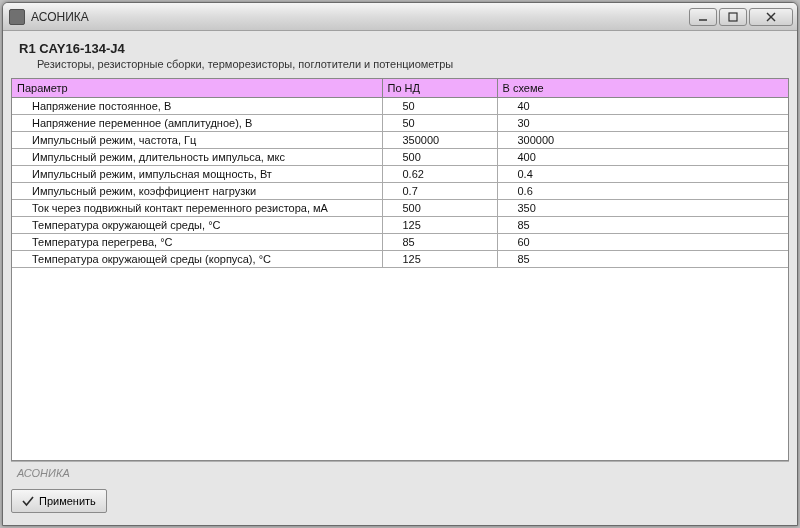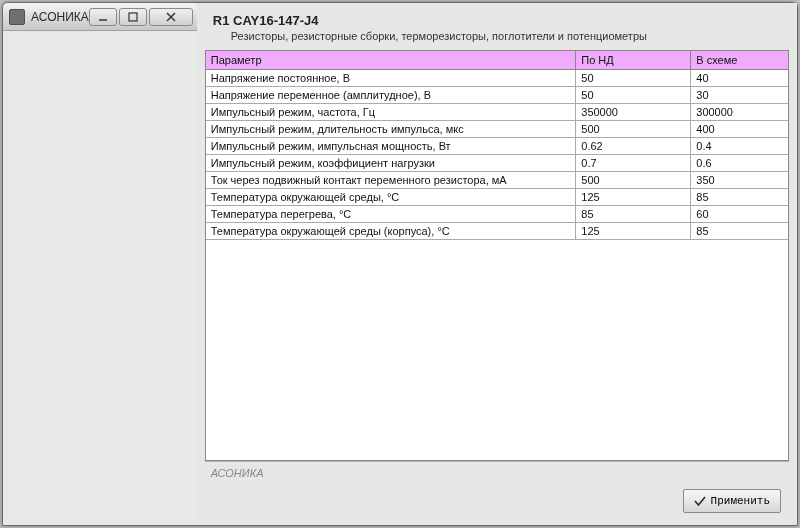--- a/index.html
+++ b/index.html
@@ -12,21 +12,21 @@
     overflow: hidden;
   }
   .window {
     width: 796px;
     height: 524px;
     margin: 2px;
     background: #e8e8e8;
     border: 1px solid #6a6a6a;
     border-radius: 6px 6px 0 0;
     display: flex;
-    flex-direction: row;
+    flex-direction: column;
     box-shadow: 0 0 4px rgba(0,0,0,0.4);
   }
   .titlebar {
     height: 28px;
     background: linear-gradient(to bottom, #f5f5f5 0%, #dcdcdc 50%, #c8c8c8 100%);
     border-bottom: 1px solid #a0a0a0;
     border-radius: 5px 5px 0 0;
     display: flex;
     align-items: center;
     padding: 0 4px 0 6px;
@@ -98,45 +98,43 @@
     font-weight: normal;
     padding: 2px 5px;
     height: 18px;
   }
   table.grid th:first-child { border-left: none; }
   table.grid th:last-child { border-right: none; }
   table.grid td {
     border: 1px solid #aaa;
     border-left-color: #ccc;
     border-top: none;
-    padding: 1px 5px;
+    padding: 1px 20px;
     height: 17px;
     background: #fff;
   }
   table.grid td:first-child { border-left: none; }
   table.grid td:last-child { border-right: none; }
   .col-param { width: 370px; }
   .col-nd { width: 115px; }
   .col-scheme { width: auto; }
   .statusbar {
     height: 22px;
     border-top: 1px solid #b0b0b0;
     display: flex;
     align-items: center;
     padding: 0 6px;
     font-size: 11px;
     color: #888;
     font-style: italic;
   }
   .button-row {
     display: flex;
-    justify-content: flex-end;
     gap: 8px;
     padding: 6px 8px 8px 0;
-    font-family: Liberation Mono, monospace;
   }
   .btn {
     min-width: 92px;
     height: 24px;
     border: 1px solid #8a8a8a;
     background: linear-gradient(to bottom,#f6f6f6,#d8d8d8);
     border-radius: 2px;
     display: flex;
     align-items: center;
     justify-content: center;
@@ -171,21 +169,21 @@
             <line x1="1" y1="1" x2="9" y2="9" stroke="#333" stroke-width="1.4"></line>
             <line x1="9" y1="1" x2="1" y2="9" stroke="#333" stroke-width="1.4"></line>
           </svg>
       </div>
     </div>
   </div>
 
   <div class="content">
 
     <div class="header-block">
-      <div class="header-title">R1 CAY16-147-J4</div>
+      <div class="header-title">R1 CAY16-134-J4</div>
       <div class="header-sub">Резисторы, резисторные сборки, терморезисторы, поглотители и потенциометры</div>
     </div>
 
     <div class="grid-wrap">
       <table class="grid">
         <thead>
           <tr>
             <th class="col-param">Параметр</th>
             <th class="col-nd">По НД</th>
             <th class="col-scheme">В схеме</th>

